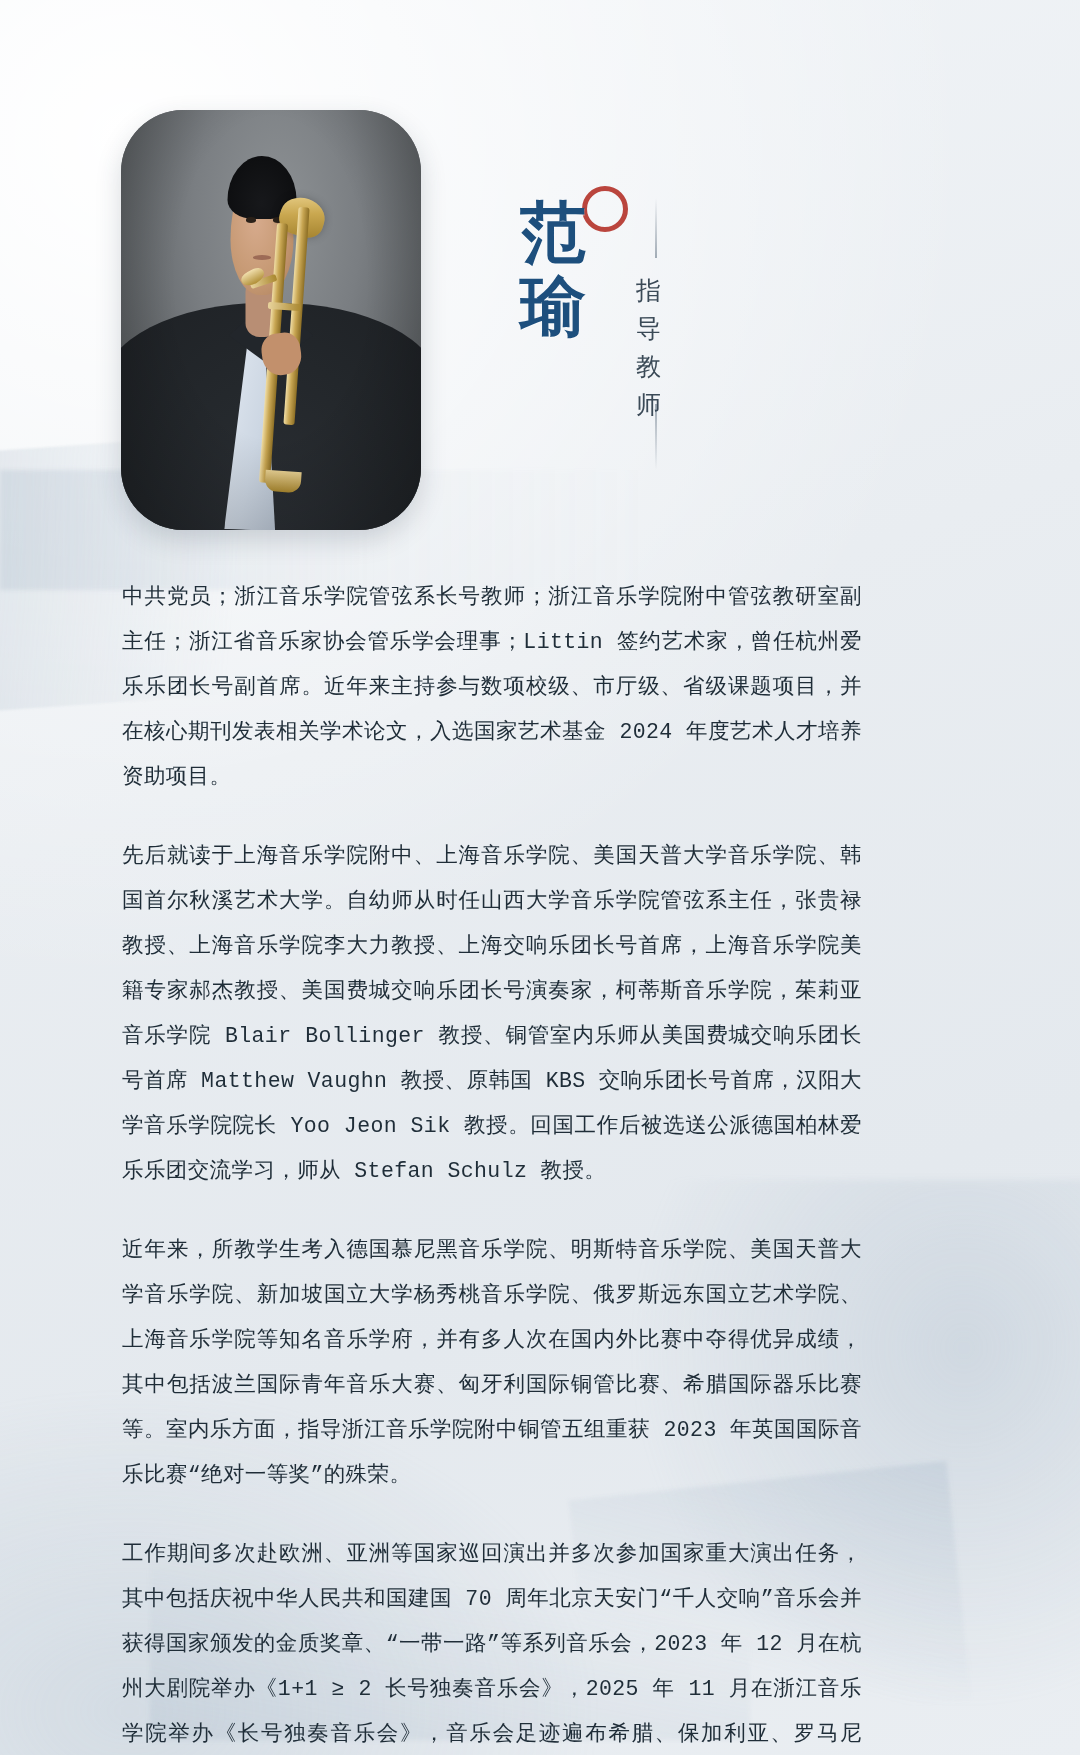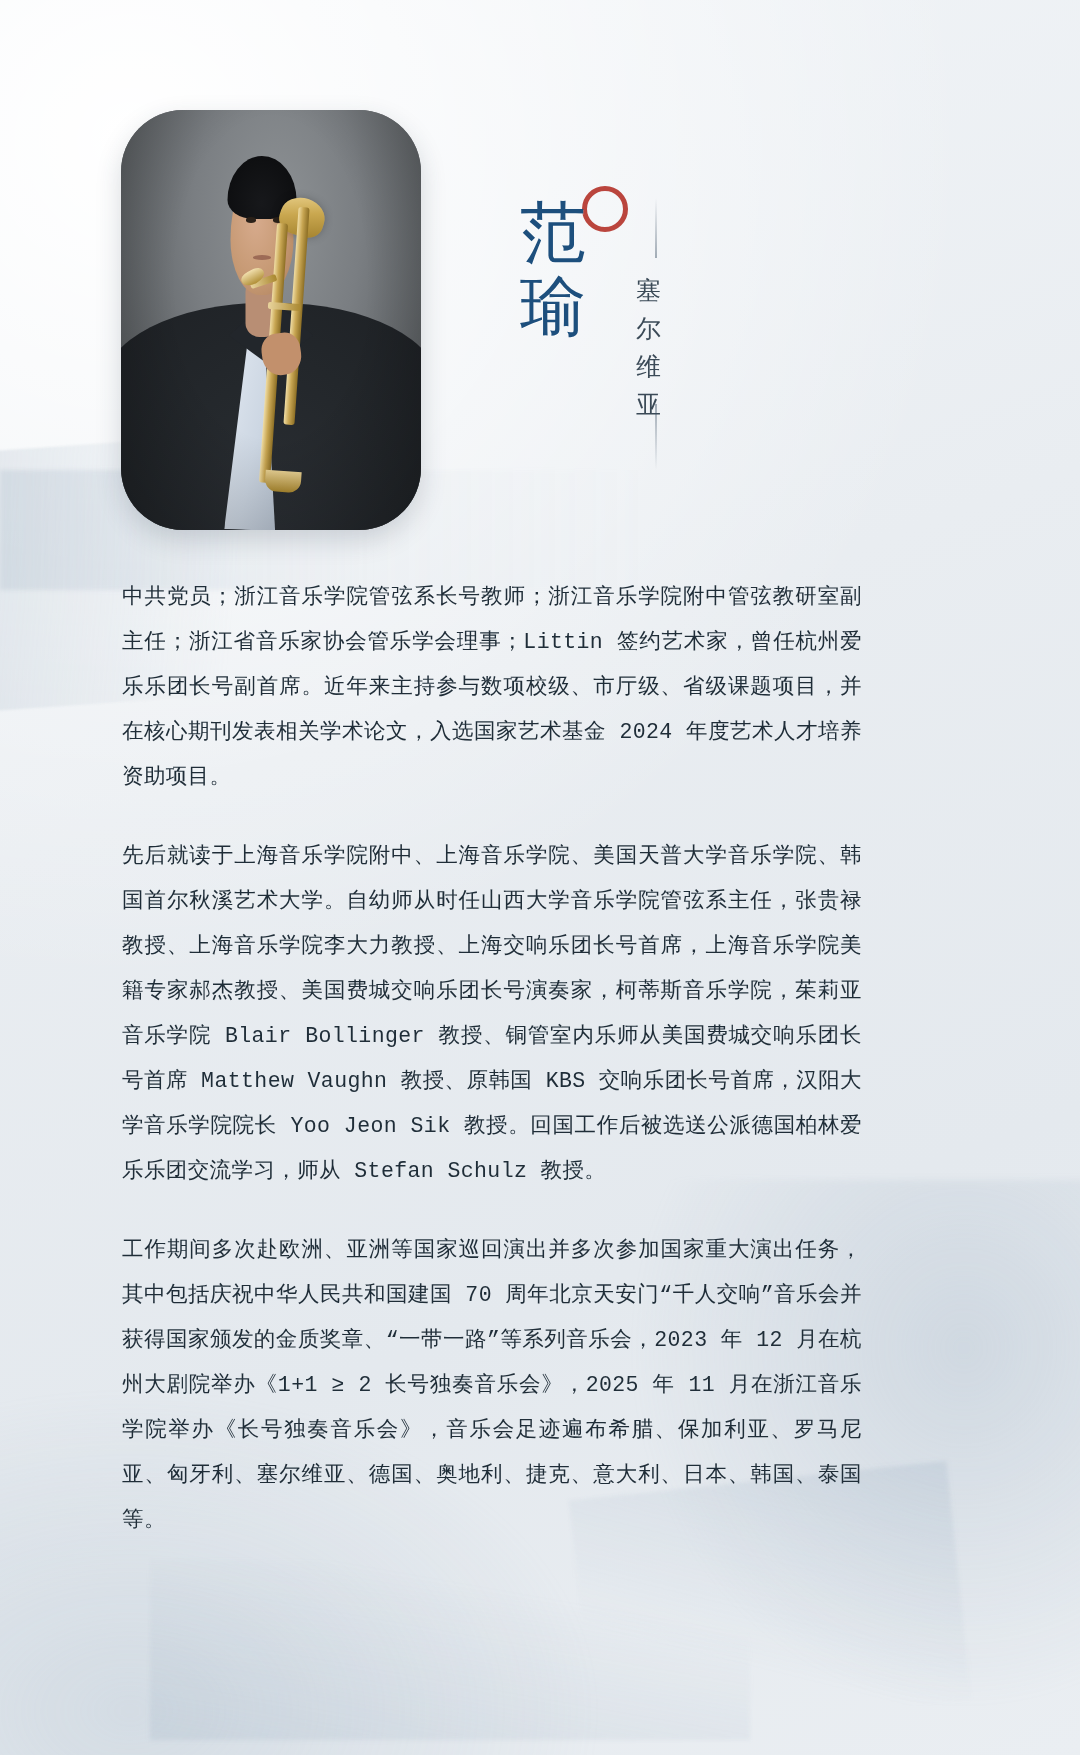--- a/index.html
+++ b/index.html
@@ -215,21 +215,21 @@
     opacity: .92;
     box-sizing: border-box;
   }
   .name-text {
     position: relative;
     font-family: "DejaVu Serif", "Liberation Serif", serif;
     font-size: 66px;
     line-height: 1.12;
     color: #1d4f7d;
     letter-spacing: 2px;
-    font-weight: 400;
+    font-weight: 700;
     text-shadow: 0 1px 0 rgba(255,255,255,.6);
   }
   .role-vertical {
     position: absolute;
     left: 636px; top: 272px;
     width: 34px;
     font-family: "DejaVu Serif", "Liberation Serif", serif;
     font-size: 25px;
     line-height: 1.52;
     color: #3b4a57;
@@ -305,23 +305,24 @@
     </div>
 
     <div class="name-block">
       <div class="seal-wrap">
         <div class="seal-dot"></div>
         <div class="name-text">范瑜</div>
       </div>
     </div>
 
     <div class="divider-vert"></div>
-    <div class="role-vertical">塞尔维亚</div>
+    <div class="role-vertical">指导教师</div>
     <div class="divider-vert2"></div>
   </div>
 
   <div class="body-copy">
     <p>中共党员；浙江音乐学院管弦系长号教师；浙江音乐学院附中管弦教研室副主任；浙江省音乐家协会管乐学会理事；Littin 签约艺术家，曾任杭州爱乐乐团长号副首席。近年来主持参与数项校级、市厅级、省级课题项目，并在核心期刊发表相关学术论文，入选国家艺术基金 2024 年度艺术人才培养资助项目。</p>
     <p>先后就读于上海音乐学院附中、上海音乐学院、美国天普大学音乐学院、韩国首尔秋溪艺术大学。自幼师从时任山西大学音乐学院管弦系主任，张贵禄教授、上海音乐学院李大力教授、上海交响乐团长号首席，上海音乐学院美籍专家郝杰教授、美国费城交响乐团长号演奏家，柯蒂斯音乐学院，茱莉亚音乐学院 Blair Bollinger 教授、铜管室内乐师从美国费城交响乐团长号首席 Matthew Vaughn 教授、原韩国 KBS 交响乐团长号首席，汉阳大学音乐学院院长 Yoo Jeon Sik 教授。回国工作后被选送公派德国柏林爱乐乐团交流学习，师从 Stefan Schulz 教授。</p>
+    <p>近年来，所教学生考入德国慕尼黑音乐学院、明斯特音乐学院、美国天普大学音乐学院、新加坡国立大学杨秀桃音乐学院、俄罗斯远东国立艺术学院、上海音乐学院等知名音乐学府，并有多人次在国内外比赛中夺得优异成绩，其中包括波兰国际青年音乐大赛、匈牙利国际铜管比赛、希腊国际器乐比赛等。室内乐方面，指导浙江音乐学院附中铜管五组重获 2023 年英国国际音乐比赛“绝对一等奖”的殊荣。</p>
     <p>工作期间多次赴欧洲、亚洲等国家巡回演出并多次参加国家重大演出任务，其中包括庆祝中华人民共和国建国 70 周年北京天安门“千人交响”音乐会并获得国家颁发的金质奖章、“一带一路”等系列音乐会，2023 年 12 月在杭州大剧院举办《1+1 ≥ 2 长号独奏音乐会》，2025 年 11 月在浙江音乐学院举办《长号独奏音乐会》，音乐会足迹遍布希腊、保加利亚、罗马尼亚、匈牙利、塞尔维亚、德国、奥地利、捷克、意大利、日本、韩国、泰国等。</p>
   </div>
 
 </div>
 
 </body></html>

